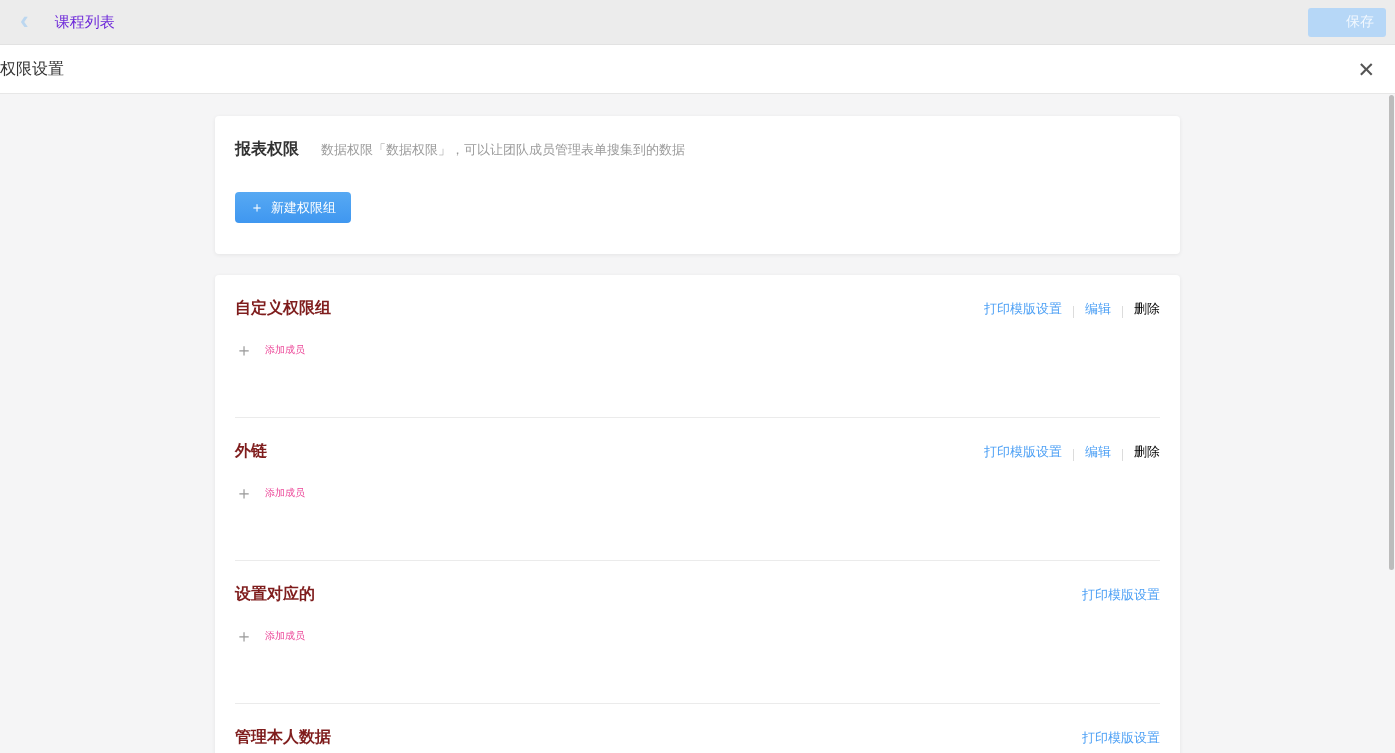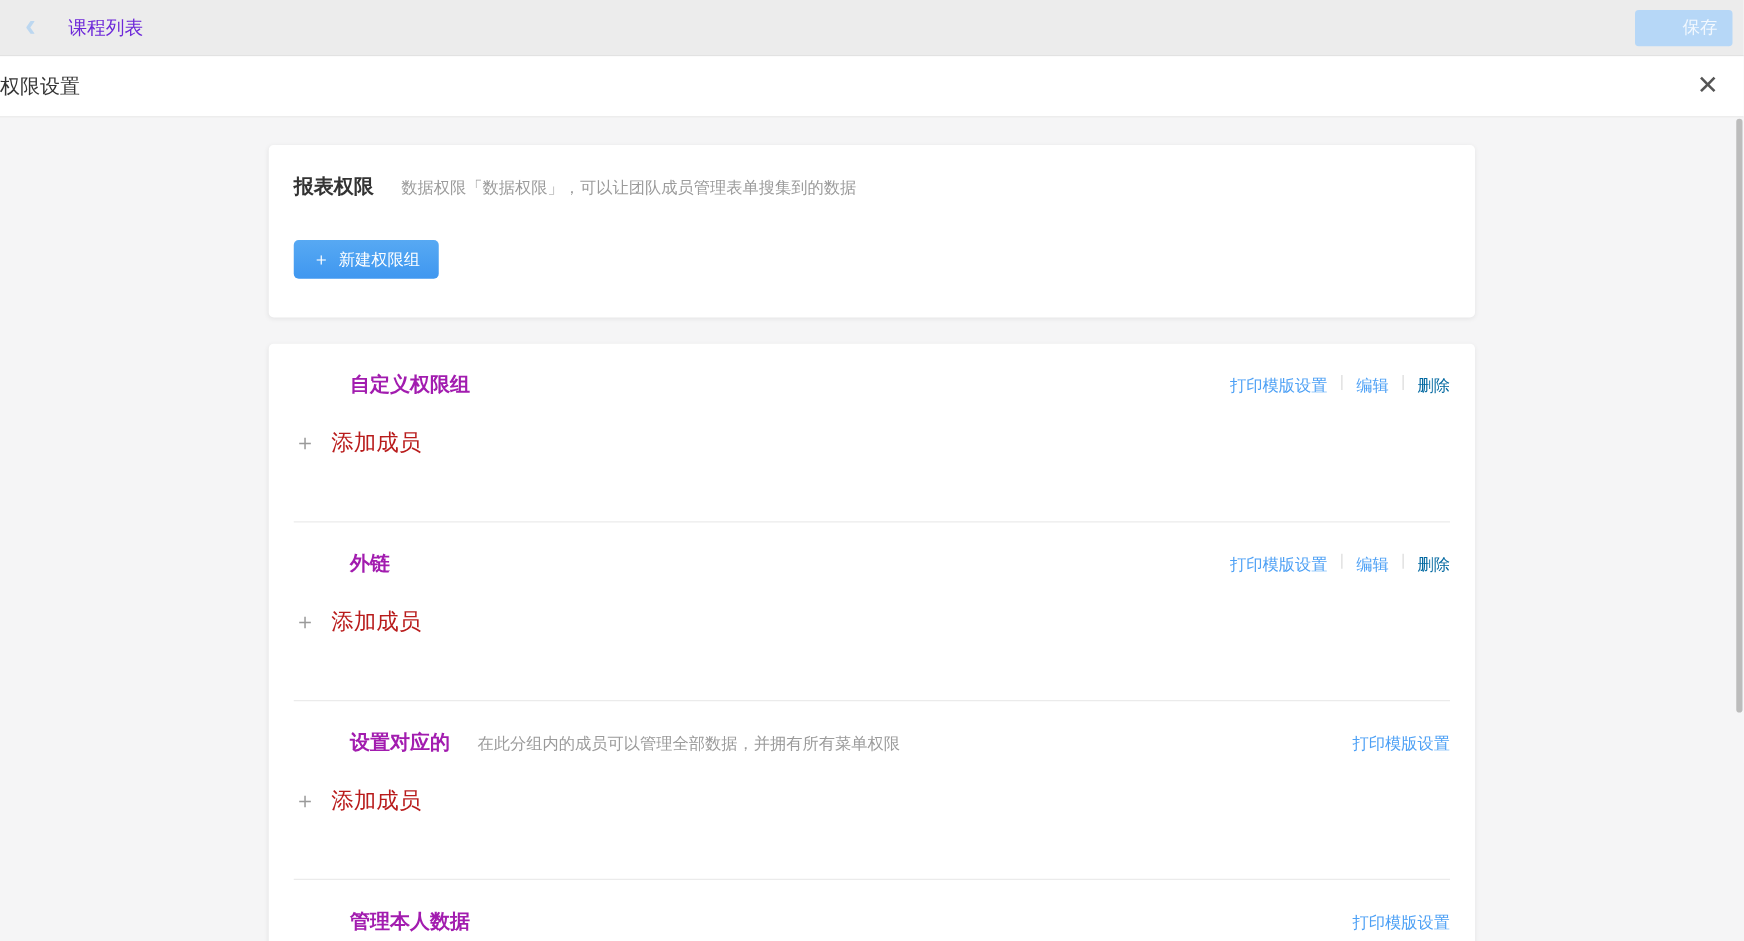--- a/index.html
+++ b/index.html
@@ -57,31 +57,31 @@
   }
   .new-group-btn .btn-plus{font-size:14px;margin-right:7px;font-weight:normal;}
   
   .card-groups{padding:0 20px;}
   .group{
     height:143px;box-sizing:border-box;padding-top:23px;
     border-bottom:1px solid #ebebeb;
   }
   .group:last-child{border-bottom:none;}
   .group-head{display:flex;align-items:baseline;}
-  .group-name{font-size:16px;font-weight:bold;color:#a21caf;margin-left:45px;}
+  .group-name{font-size:16px;font-weight:bold;color:#7f1d1d;}
   .group-desc{font-size:13px;color:#9b9b9b;margin-left:22px;}
-  .group-actions{margin-left:auto;display:flex;align-items:flex-start;}
+  .group-actions{margin-left:auto;display:flex;align-items:flex-end;}
   .action-link{font-size:13px;color:#4da0f5;cursor:pointer;text-decoration:none;}
-  .action-link.danger{color:#0369a1;}
+  .action-link.danger{color:#000000;}
   .vdiv{width:1px;height:12px;background:#dcdcdc;margin:0 11px;}
   .add-member{
     margin-top:23px;display:inline-flex;align-items:center;cursor:pointer;
   }
   .add-member .plus{font-size:18px;color:#9a9a9a;line-height:16px;}
-  .add-member .label{font-size:18px;color:#b91c1c;margin-left:12px;}
+  .add-member .label{font-size:10px;color:#ec4899;margin-left:12px;}
   
   .scrollbar-thumb{
     position:absolute;right:1px;top:95px;width:5px;height:475px;
     background:#bcbcbc;border-radius:3px;
   }
 </style>
 </head>
 <body>
 
 <div class="topbar">
@@ -142,21 +142,20 @@
       </div>
       <div class="add-member">
         <span class="plus">＋</span>
         <span class="label">添加成员</span>
       </div>
     </div>
 
     <div class="group">
       <div class="group-head">
         <span class="group-name">设置对应的</span>
-        <span class="group-desc">在此分组内的成员可以管理全部数据，并拥有所有菜单权限</span>
         <div class="group-actions">
           <a class="action-link">打印模版设置</a>
         </div>
       </div>
       <div class="add-member">
         <span class="plus">＋</span>
         <span class="label">添加成员</span>
       </div>
     </div>
 

